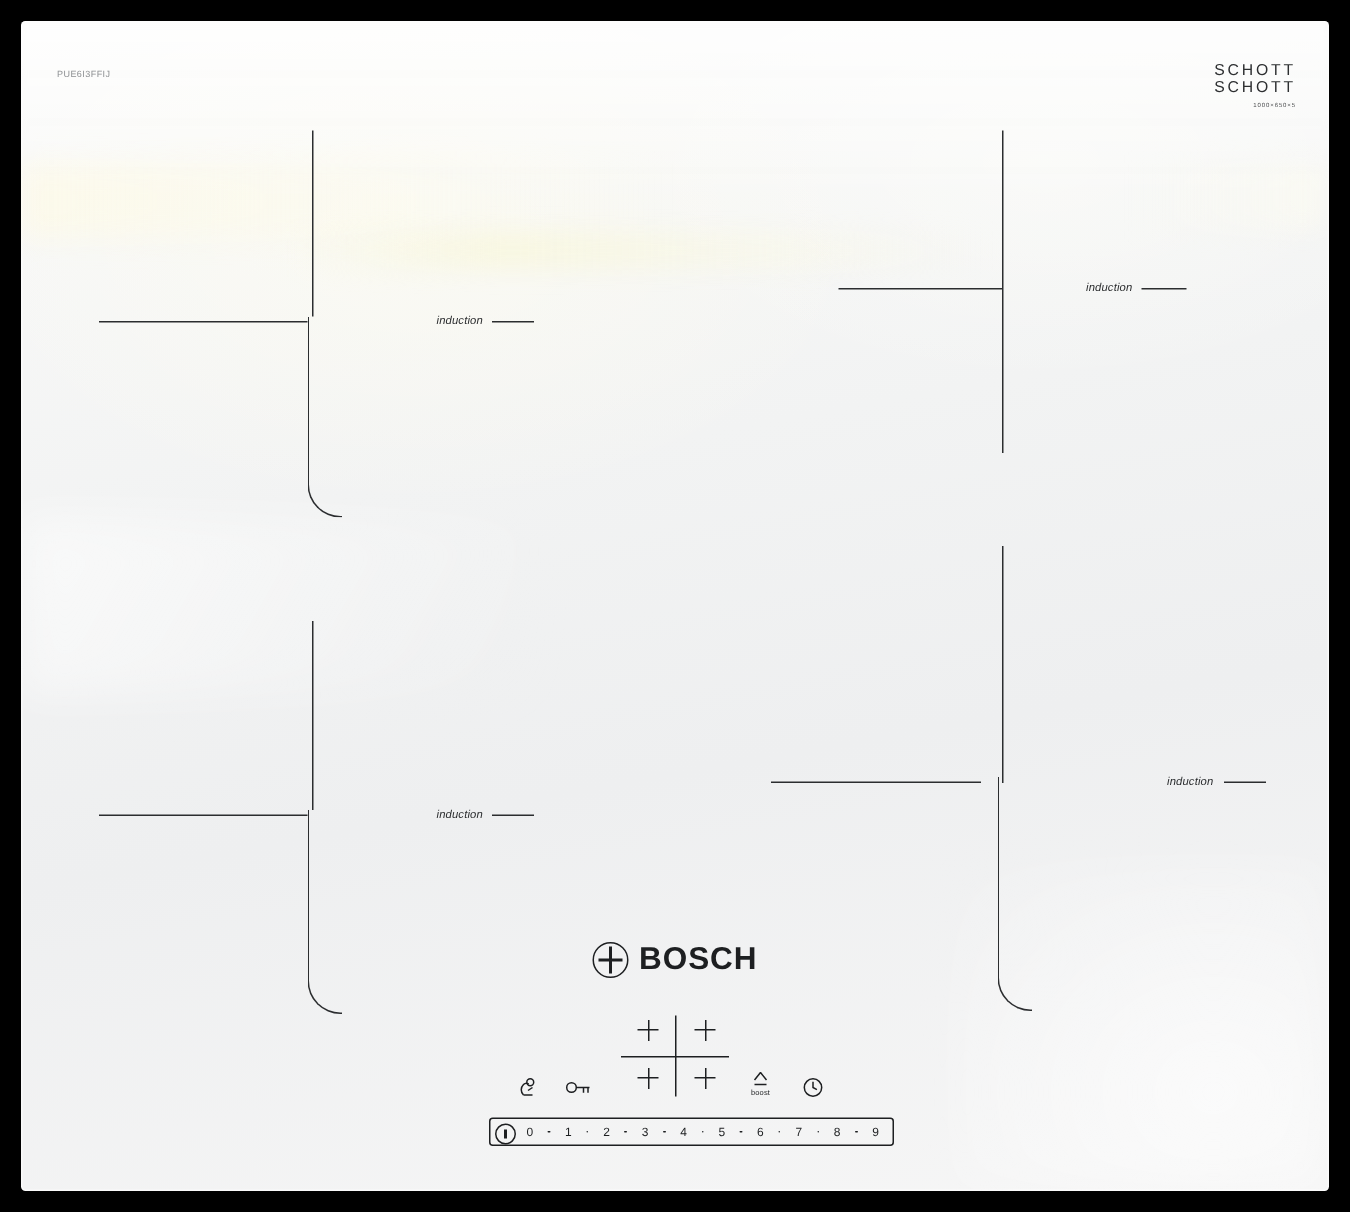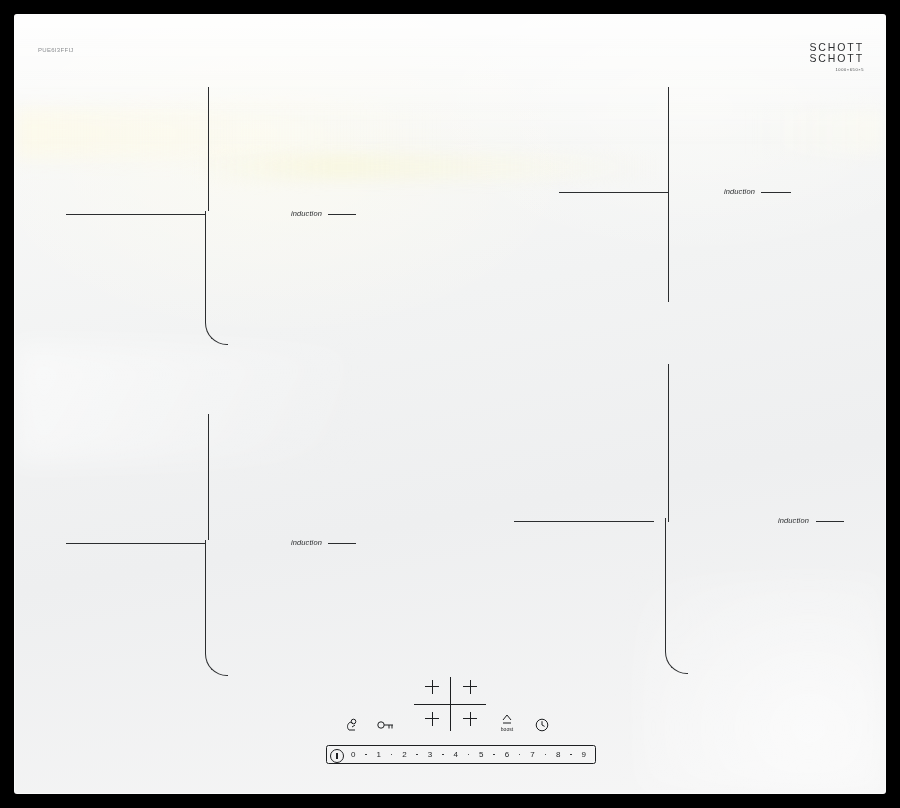--- a/index.html
+++ b/index.html
@@ -369,20 +369,24 @@
     </div>
 
     <div class="zone">
       <div class="vline" style="left:654px; top:350px; height:158px;"></div>
       <div class="hline" style="left:500px; top:507px; width:140px;"></div>
       <div class="corner br" style="left:651px; top:504px; width:22px; height:155px;"></div>
       <div class="hline" style="left:802px; top:507px; width:28px;"></div>
       <div class="zone-label" style="left:764px; top:502px;">induction</div>
     </div>
 
+    <div id="bosch-brand">
+      <div id="bosch-mark"></div>
+      <div id="bosch-wordmark">BOSCH</div>
+    </div>
 
     <div id="control-panel">
 
       <div class="pm-sep-v" style="left:146px; top:8px; height:54px;"></div>
       <div class="pm-sep-h" style="left:110px; top:35px; width:72px;"></div>
 
       <div class="pm-key" style="left:114px; top:7px;">
         <div class="bar-h"></div>
         <div class="bar-v"></div>
       </div>

